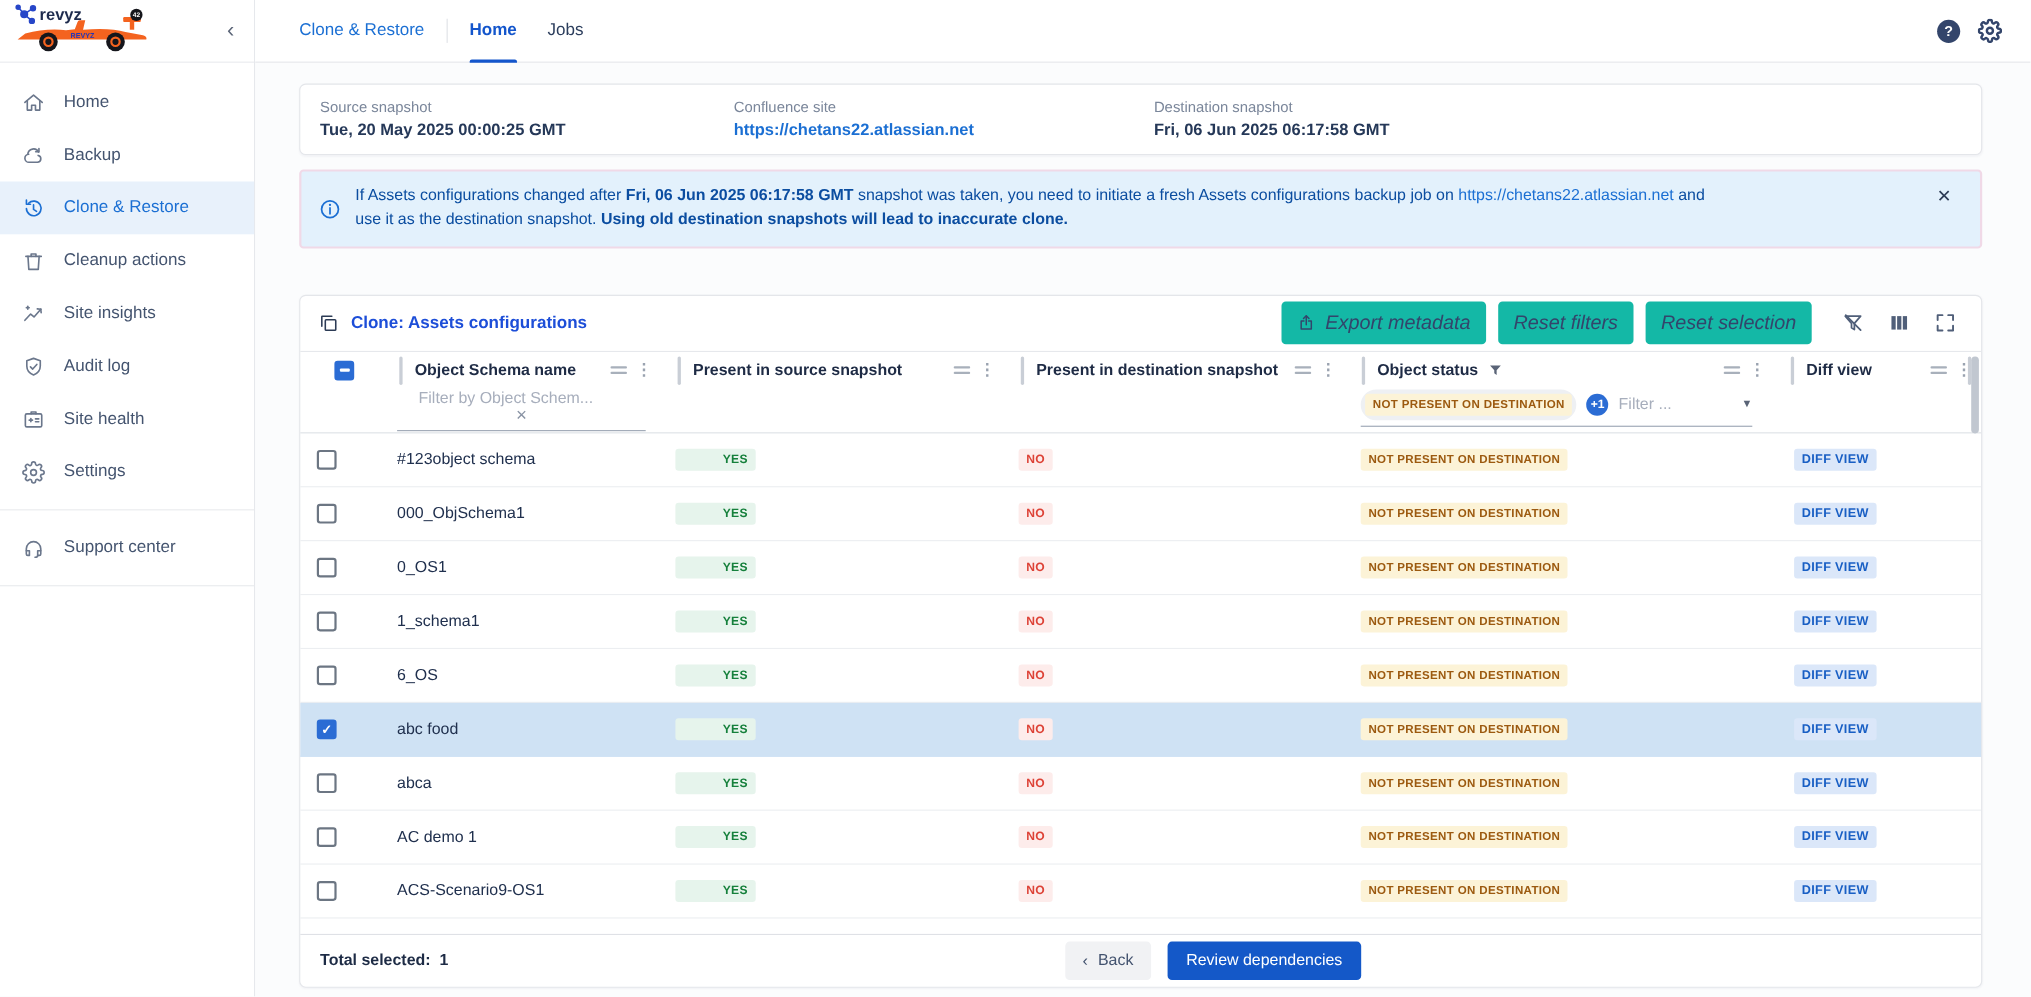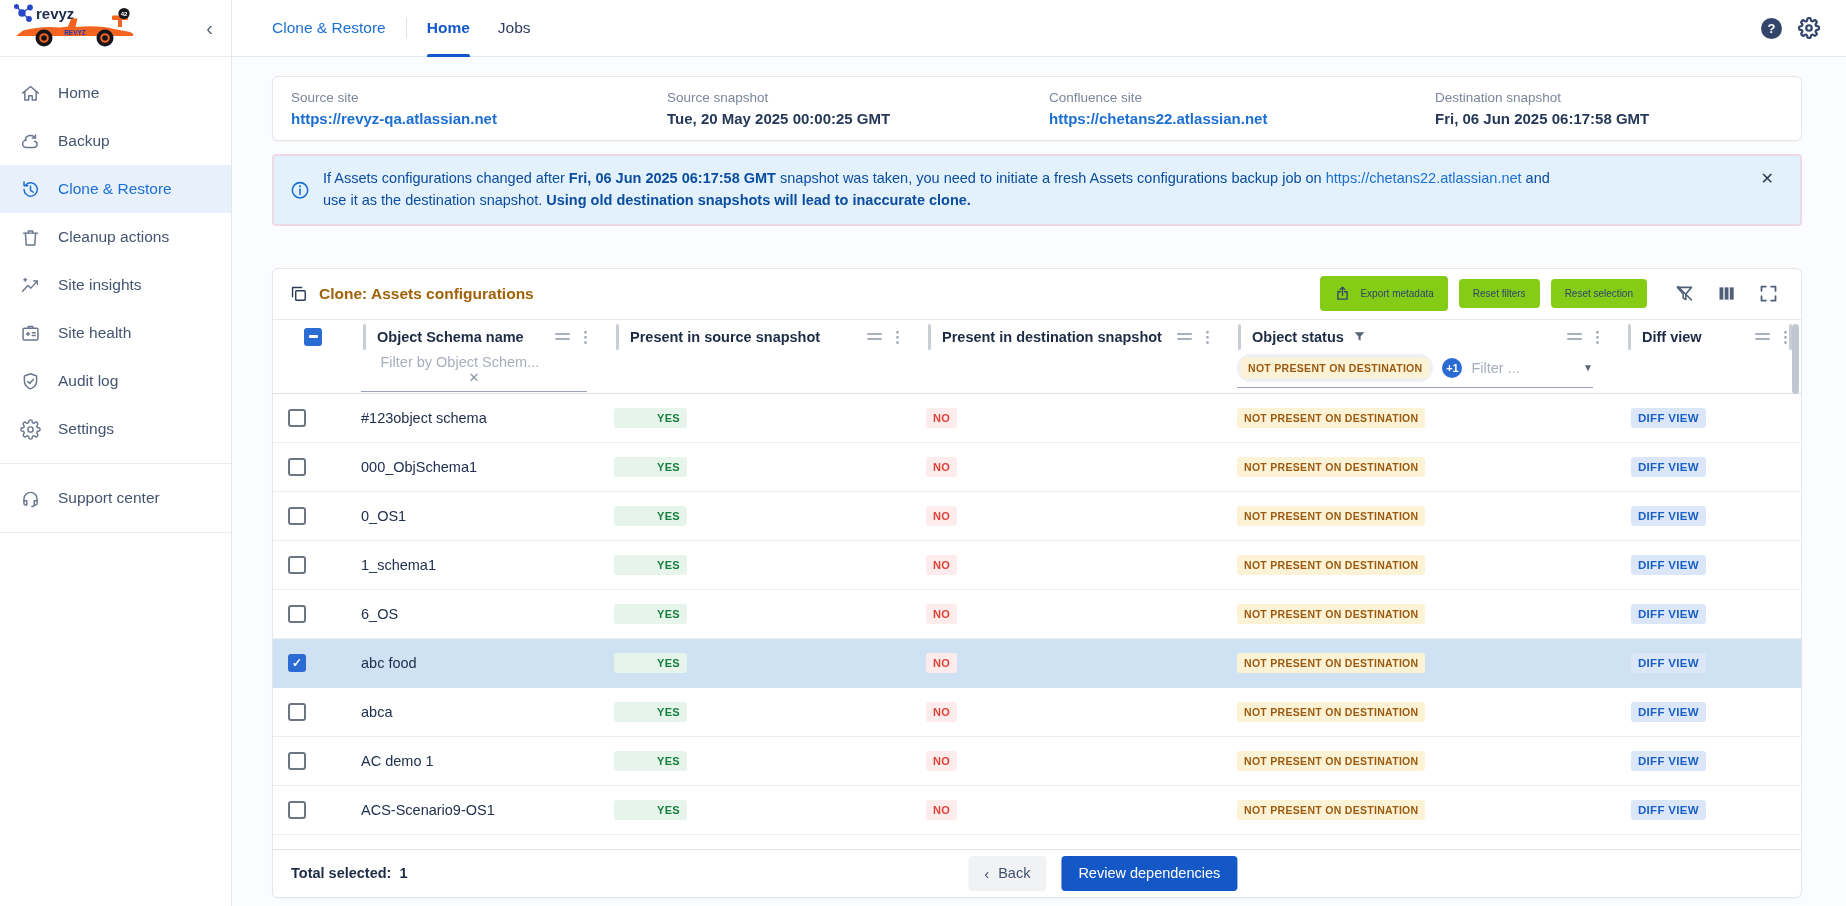--- a/index.html
+++ b/index.html
@@ -45,23 +45,23 @@
   .info-ic { flex:0 0 20px; margin-top:1px; }
   .banner-text { font-size:14.5px; color:#0b4da0; line-height:1.5; max-width:1245px; }
   .banner-text b { font-weight:bold; }
   .banner-text .blink { color:#1b6fd3; cursor:pointer; }
   .banner-close { position:absolute; right:26px; top:13px; color:#2c3b55; font-size:16px; cursor:pointer; }
 
   
   .table-card { margin-top:42px; position:relative; }
   .card-head { height:50px; display:flex; align-items:center; padding:0 16px; }
   .copy-ic { width:19px; height:19px; color:#2c3b55; }
-  .card-title { margin-left:11px; font-size:15.5px; font-weight:bold; color:#a16207; }
+  .card-title { margin-left:11px; font-size:15.5px; font-weight:bold; color:#1d4ed8; }
   .toolbar { margin-left:auto; display:flex; align-items:center; gap:11px; }
-  .tbtn { background:#84cc16; border:none; border-radius:4px; padding:9px 14px; font-size:10px; color:#33456b; font-family:inherit; display:flex; align-items:center; gap:9px; cursor:pointer; }
+  .tbtn { background:#14b8a6; border:none; border-radius:4px; padding:9px 14px; font-size:18px; color:#33456b; font-family:inherit; display:flex; align-items:center; gap:9px; cursor:pointer;font-style:italic; }
   .tool-icons { display:flex; align-items:center; gap:21px; margin-left:16px; margin-right:6px; }
   .icon-btn { width:21px; height:21px; color:#505f79; cursor:pointer; }
 
   .grid { display:grid; grid-template-columns:75px 253px 312px 310px 390px minmax(0,1fr); align-items:center; }
   .thead { border-top:1px solid #e6e8ec; }
   .hdr-cell { position:relative; display:flex; align-items:center; height:34px; padding:0 8px 0 13px; font-size:14.5px; font-weight:bold; color:#1e2b45;margin-left:16px; }
   .col-bar { position:absolute; left:-1px; top:4px; width:3px; height:26px; background:#c9ced6; border-radius:2px; }
   .col-bar.trail { left:auto; right:9px; }
   .hdr-ctl { margin-left:auto; display:flex; align-items:center; gap:8px; }
   .drag-ic { display:flex; flex-direction:column; gap:3px; width:15px; cursor:pointer; }
@@ -187,38 +187,38 @@
               <path d="M19.5 7l-3.6-.4"></path>
               <path d="M4.5 5.5h3"></path>
               <path d="M6 4v3"></path>
             </svg>
           </span>
           <span class="slabel">Site insights</span>
         </div>
         <div class="side-item">
           <span class="sicon">
             <svg width="21" height="21" viewBox="0 0 24 24" fill="none" stroke="currentColor" stroke-width="1.7" stroke-linecap="round" stroke-linejoin="round">
+              <path d="M12 3.2l7 2.5v5.4c0 4.8-3.2 7.8-7 9.3-3.8-1.5-7-4.5-7-9.3V5.7z"></path>
+              <path d="M8.8 12l2.3 2.3 4.3-4.8"></path>
+            </svg>
+          </span>
+          <span class="slabel">Audit log</span>
+        </div>
+        <div class="side-item">
+          <span class="sicon">
+            <svg width="21" height="21" viewBox="0 0 24 24" fill="none" stroke="currentColor" stroke-width="1.7" stroke-linecap="round" stroke-linejoin="round">
               <rect x="3.5" y="6" width="17" height="13.5" rx="1.5"></rect>
               <path d="M9.5 6V4h5v2"></path>
               <path d="M7.5 12.5h3.4"></path>
               <path d="M9.2 10.8v3.4"></path>
               <path d="M14 11.2h3.4"></path>
               <path d="M14 14.2h3.4"></path>
             </svg>
           </span>
           <span class="slabel">Site health</span>
-        </div>
-        <div class="side-item">
-          <span class="sicon">
-            <svg width="21" height="21" viewBox="0 0 24 24" fill="none" stroke="currentColor" stroke-width="1.7" stroke-linecap="round" stroke-linejoin="round">
-              <path d="M12 3.2l7 2.5v5.4c0 4.8-3.2 7.8-7 9.3-3.8-1.5-7-4.5-7-9.3V5.7z"></path>
-              <path d="M8.8 12l2.3 2.3 4.3-4.8"></path>
-            </svg>
-          </span>
-          <span class="slabel">Audit log</span>
         </div>
         <div class="side-item">
           <span class="sicon">
             <svg width="21" height="21" viewBox="0 0 24 24" fill="none" stroke="currentColor" stroke-width="1.7" stroke-linecap="round" stroke-linejoin="round">
               <circle cx="12" cy="12" r="3"></circle>
               <path d="M19.4 15a1.65 1.65 0 0 0 .33 1.82l.06.06a2 2 0 0 1-2.83 2.83l-.06-.06a1.65 1.65 0 0 0-1.82-.33 1.65 1.65 0 0 0-1 1.51V21a2 2 0 0 1-4 0v-.09A1.65 1.65 0 0 0 9 19.4a1.65 1.65 0 0 0-1.82.33l-.06.06a2 2 0 0 1-2.83-2.83l.06-.06a1.65 1.65 0 0 0 .33-1.82 1.65 1.65 0 0 0-1.51-1H3a2 2 0 0 1 0-4h.09A1.65 1.65 0 0 0 4.6 9a1.65 1.65 0 0 0-.33-1.82l-.06-.06a2 2 0 0 1 2.83-2.83l.06.06a1.65 1.65 0 0 0 1.82.33H9a1.65 1.65 0 0 0 1-1.51V3a2 2 0 0 1 4 0v.09a1.65 1.65 0 0 0 1 1.51 1.65 1.65 0 0 0 1.82-.33l.06-.06a2 2 0 0 1 2.83 2.83l-.06.06a1.65 1.65 0 0 0-.33 1.82V9a1.65 1.65 0 0 0 1.51 1H21a2 2 0 0 1 0 4h-.09a1.65 1.65 0 0 0-1.51 1z"></path>
             </svg>
           </span>
           <span class="slabel">Settings</span>
         </div>
@@ -252,24 +252,20 @@
         <svg class="gear-top" viewBox="0 0 24 24" fill="none" stroke="currentColor" stroke-width="2.4" stroke-linecap="round" stroke-linejoin="round">
           <circle cx="12" cy="12" r="3"></circle>
           <path d="M19.4 15a1.65 1.65 0 0 0 .33 1.82l.06.06a2 2 0 0 1-2.83 2.83l-.06-.06a1.65 1.65 0 0 0-1.82-.33 1.65 1.65 0 0 0-1 1.51V21a2 2 0 0 1-4 0v-.09A1.65 1.65 0 0 0 9 19.4a1.65 1.65 0 0 0-1.82.33l-.06.06a2 2 0 0 1-2.83-2.83l.06-.06a1.65 1.65 0 0 0 .33-1.82 1.65 1.65 0 0 0-1.51-1H3a2 2 0 0 1 0-4h.09A1.65 1.65 0 0 0 4.6 9a1.65 1.65 0 0 0-.33-1.82l-.06-.06a2 2 0 0 1 2.83-2.83l.06.06a1.65 1.65 0 0 0 1.82.33H9a1.65 1.65 0 0 0 1-1.51V3a2 2 0 0 1 4 0v.09a1.65 1.65 0 0 0 1 1.51 1.65 1.65 0 0 0 1.82-.33l.06-.06a2 2 0 0 1 2.83 2.83l-.06.06a1.65 1.65 0 0 0-.33 1.82V9a1.65 1.65 0 0 0 1.51 1H21a2 2 0 0 1 0 4h-.09a1.65 1.65 0 0 0-1.51 1z"></path>
         </svg>
       </div>
     </header>
 
     <div class="content">
 
       <section class="card summary" id="summary-card">
-          <div class="sum-col">
-            <div class="sum-label">Source site</div>
-            <div class="sum-value link">https://revyz-qa.atlassian.net</div>
-          </div>
           <div class="sum-col">
             <div class="sum-label">Source snapshot</div>
             <div class="sum-value">Tue, 20 May 2025 00:00:25 GMT</div>
           </div>
           <div class="sum-col">
             <div class="sum-label">Confluence site</div>
             <div class="sum-value link">https://chetans22.atlassian.net</div>
           </div>
           <div class="sum-col">
             <div class="sum-label">Destination snapshot</div>

